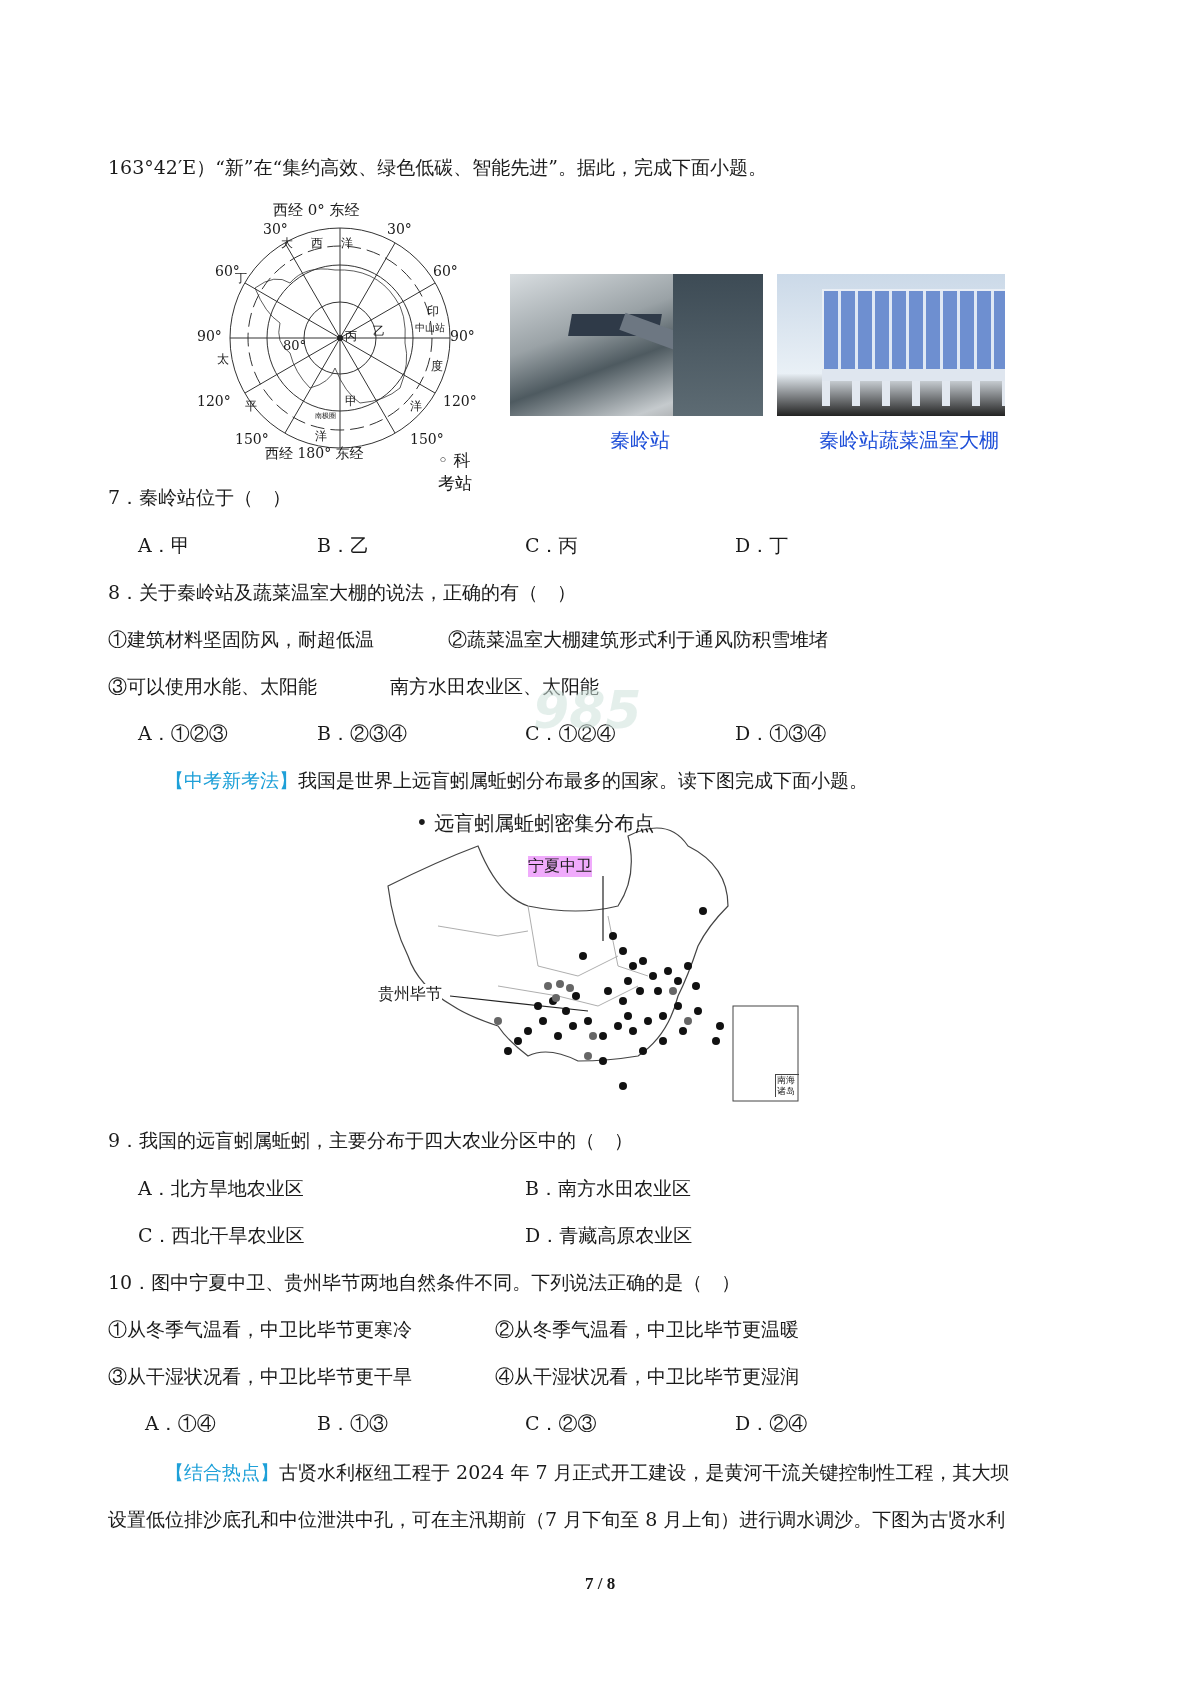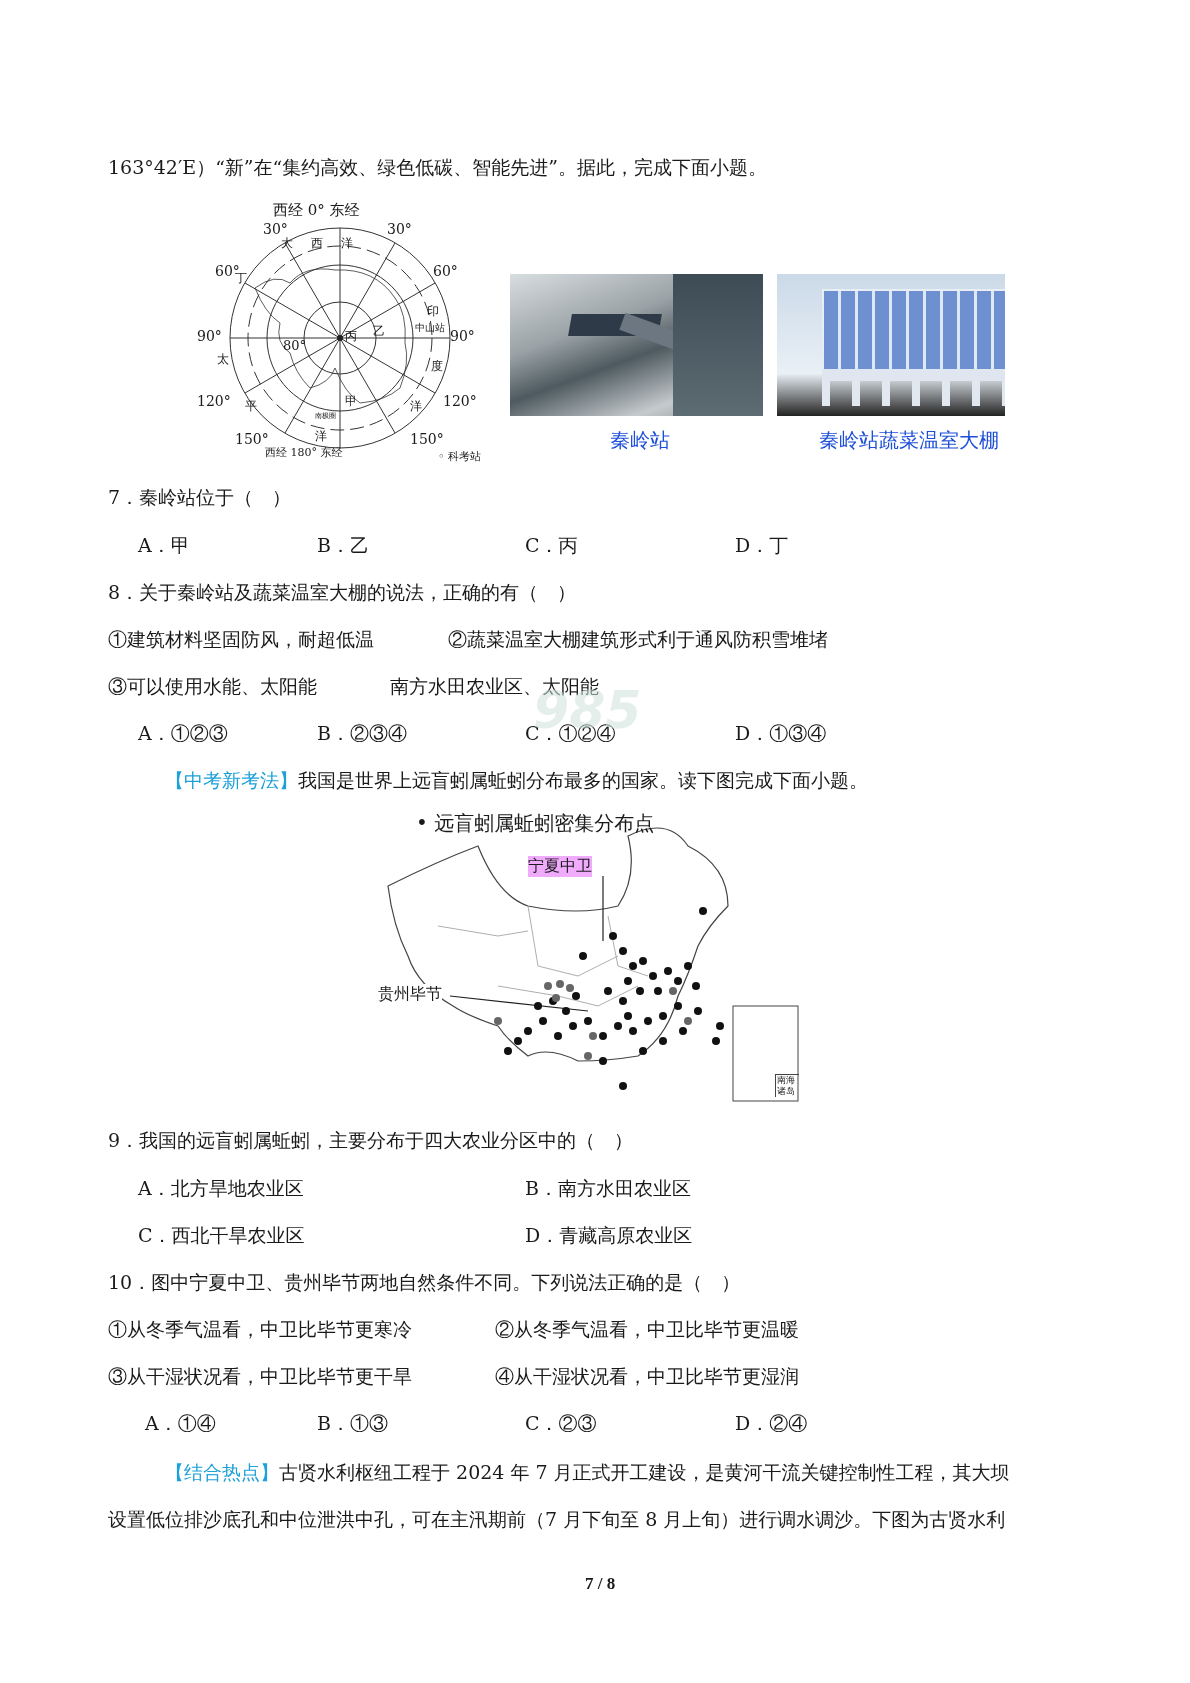--- a/index.html
+++ b/index.html
@@ -30,22 +30,22 @@
       <line x1="35" y1="135" x2="255" y2="135"></line>
       <line x1="90" y1="40" x2="200" y2="230"></line>
       <line x1="200" y1="40" x2="90" y2="230"></line>
       <line x1="50" y1="80" x2="240" y2="190"></line>
       <line x1="240" y1="80" x2="50" y2="190"></line>
       <path d="M60 85 Q70 110 85 120 Q80 140 95 150 Q100 170 115 185 Q135 180 140 165 Q150 190 165 200 Q190 198 205 185 Q215 160 210 140 Q212 110 200 95 Q180 65 140 67 Q110 62 95 80 Q80 70 60 85 Z" stroke-width="0.8"></path>
     </g>
     <circle cx="145" cy="135" r="3" fill="#222"></circle>
   </svg>
   <span style="position:absolute; left:78px; top:-2px; font-size:15px;">西经  0°  东经</span>
-  <span style="position:absolute; left:70px; top:242px; font-size:11px;text-align:center;">西经  180°  东经</span>
-  <span style="position:absolute; left:243px; top:246px; font-size:11px;">◦ 科考站</span>
+  <span style="position:absolute; left:70px; top:242px; font-size:14px;text-align:center;">西经  180°  东经</span>
+  <span style="position:absolute; left:243px; top:246px; font-size:17px;">◦ 科考站</span>
   <span style="position:absolute; left:68px; top:18px; font-size:14px;">30°</span>
   <span style="position:absolute; left:192px; top:18px; font-size:14px;">30°</span>
   <span style="position:absolute; left:20px; top:60px; font-size:14px;">60°</span>
   <span style="position:absolute; left:238px; top:60px; font-size:14px;">60°</span>
   <span style="position:absolute; left:2px; top:125px; font-size:14px;">90°</span>
   <span style="position:absolute; left:255px; top:125px; font-size:14px;">90°</span>
   <span style="position:absolute; left:2px; top:190px; font-size:14px;">120°</span>
   <span style="position:absolute; left:248px; top:190px; font-size:14px;">120°</span>
   <span style="position:absolute; left:40px; top:228px; font-size:14px;">150°</span>
   <span style="position:absolute; left:215px; top:228px; font-size:14px;">150°</span>

